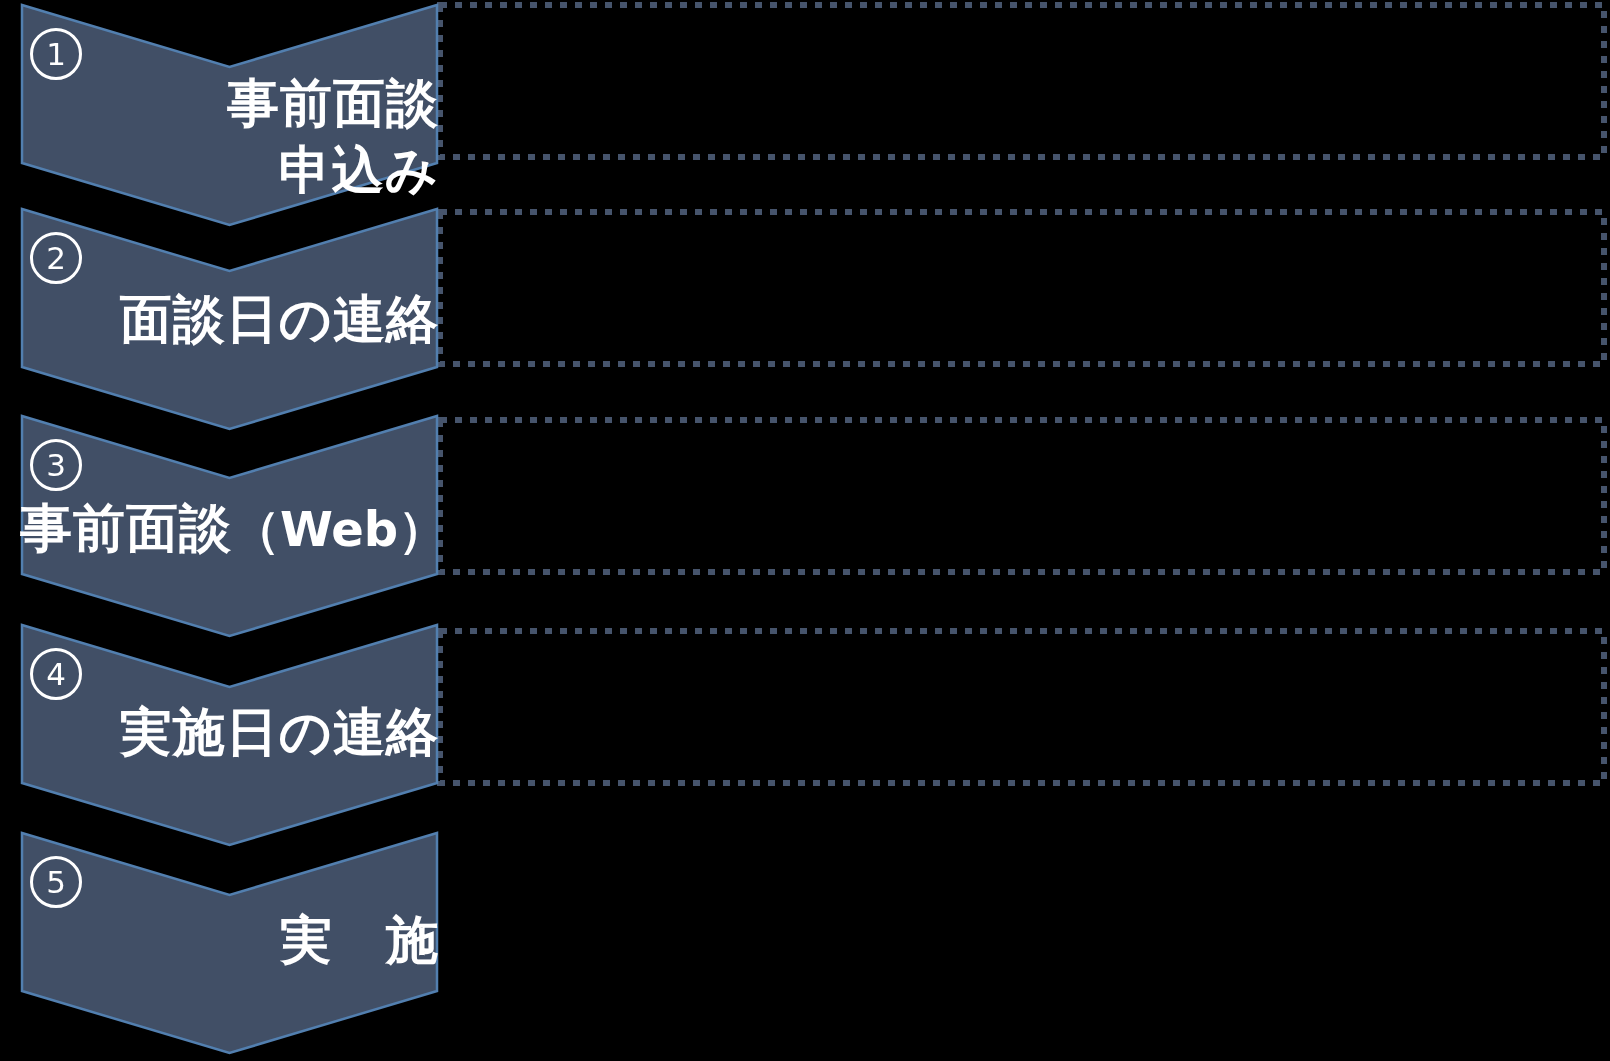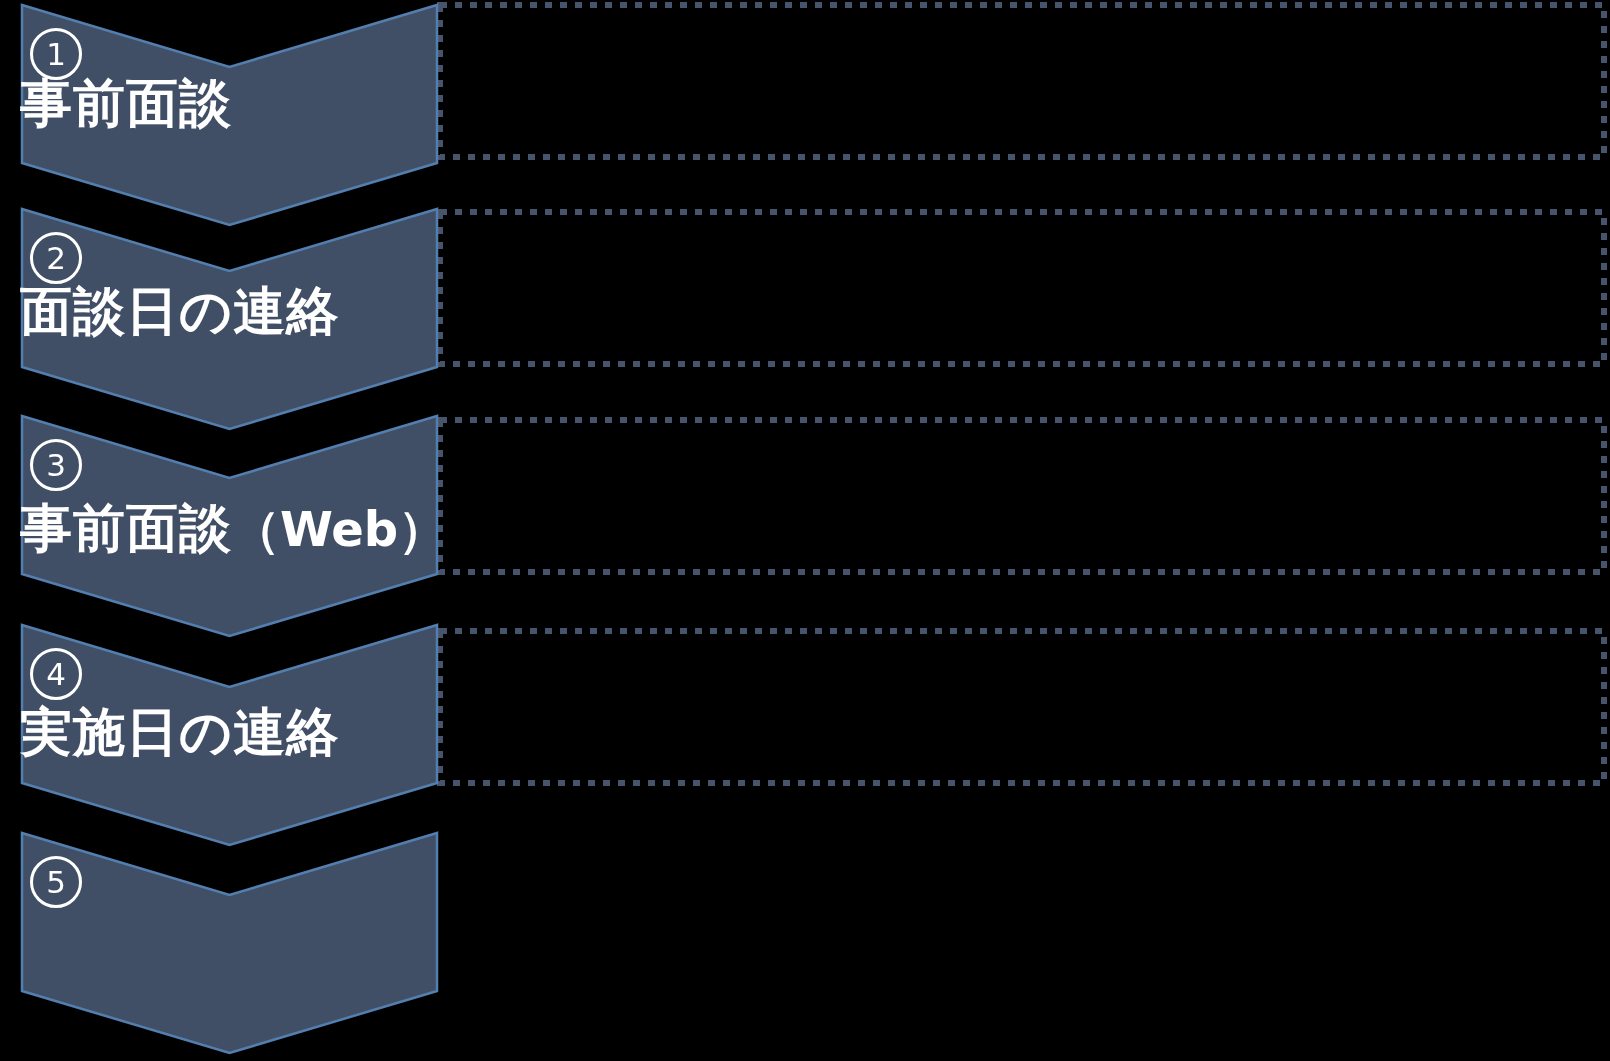--- a/index.html
+++ b/index.html
@@ -50,21 +50,21 @@
     align-items: center;
     justify-content: center;
     font-size: 31px;
     font-weight: 500;
     line-height: 1;
   }
   .label {
     position: absolute;
     left: 0;
     width: 100%;
-    text-align: left;
+    text-align: right;
     color: var(--text);
     font-size: 52px;
     font-weight: 700;
     line-height: 67px;
     white-space: nowrap;
     letter-spacing: 1px;
   }
   .label .suffix {
     font-size: 48px;
     font-weight: 700;
@@ -122,31 +122,32 @@
 
   <div class="step" style="top:2px">
     <svg class="chevron" viewBox="0 0 419 226">
       <polygon points="2,3 209.5,65 417,3 417,161 209.5,223 2,161"></polygon>
     </svg>
     <div class="badge">
       <span>1</span>
     </div>
     <div class="label" style="top:68px">
       <div>事前面談</div>
+      <div>申込み</div>
     </div>
   </div>
 
   <div class="step" style="top:206px">
     <svg class="chevron" viewBox="0 0 419 226">
       <polygon points="2,3 209.5,65 417,3 417,161 209.5,223 2,161"></polygon>
     </svg>
     <div class="badge">
       <span>2</span>
     </div>
-    <div class="label" style="top:72px">
+    <div class="label" style="top:80px">
       <div><span>面談日の連絡</span></div>
     </div>
   </div>
 
   <div class="step" style="top:413px">
     <svg class="chevron" viewBox="0 0 419 226">
       <polygon points="2,3 209.5,65 417,3 417,161 209.5,223 2,161"></polygon>
     </svg>
     <div class="badge">
       <span>3</span>
@@ -168,15 +169,18 @@
     </div>
   </div>
 
   <div class="step" style="top:830px">
     <svg class="chevron" viewBox="0 0 419 226">
       <polygon points="2,3 209.5,65 417,3 417,161 209.5,223 2,161"></polygon>
     </svg>
     <div class="badge">
       <span>5</span>
     </div>
+    <div class="label" style="top:77px">
+      <div><span>実　施</span></div>
+    </div>
   </div>
 
 </div>
 
 </body></html>

